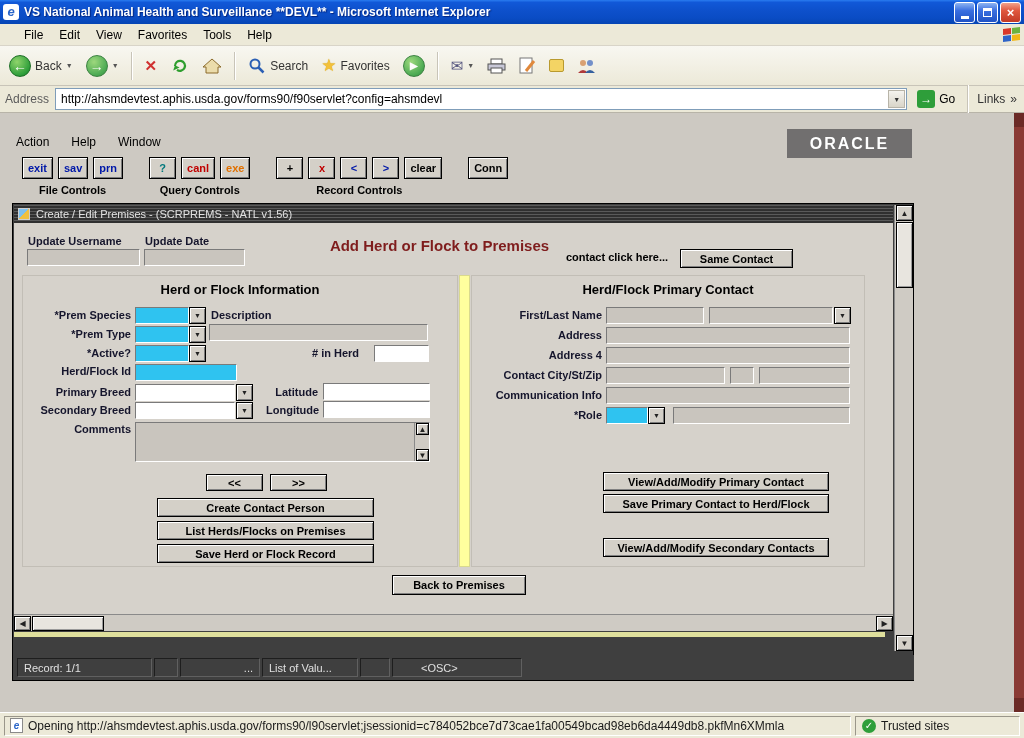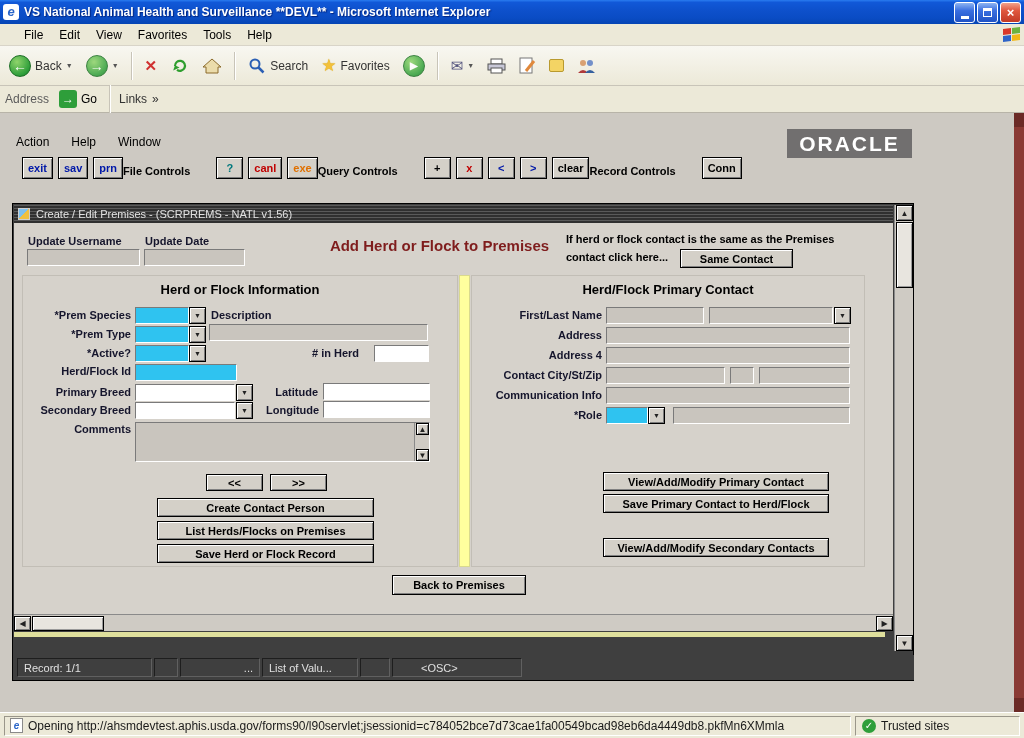--- a/index.html
+++ b/index.html
@@ -60,23 +60,23 @@
   .go-btn { display:flex; align-items:center; gap:4px; font-size:12px; padding:1px 4px; }
   .go-cir { width:18px; height:18px; border-radius:3px; background:#2E9E3A; color:#fff;
     display:flex; align-items:center; justify-content:center; font-size:12px; font-weight:bold; }
   .links { font-size:12px; color:#333; display:flex; gap:5px; align-items:center; padding-right:2px; }
 
   
   .applet { position:absolute; top:113px; left:0; width:1024px; height:599px; background:#CDC9C2; }
   .o-menu { position:absolute; left:16px; top:22px; display:flex; gap:22px; font-size:12px; color:#000; }
   .o-logo { position:absolute; left:787px; top:16px; width:125px; height:29px; background:#716F6F;
     color:#fff; display:flex; align-items:center; justify-content:center; font-weight:bold;
-    font-size:21px; letter-spacing:2px; }
+    font-size:16px; letter-spacing:2px; }
   .o-toolbar { position:absolute; left:22px; top:44px; display:flex; align-items:flex-start; }
-  .o-group { display:flex; flex-direction:row; align-items:center; margin-right:26px; }
+  .o-group { display:flex; flex-direction:column; align-items:center; margin-right:26px; }
   .o-group-btns { display:flex; gap:5px; }
   .o-group-label { font-weight:bold; font-size:11px; margin-top:5px; color:#000; }
   .obtn { min-width:27px; height:22px; padding:0 5px; background:#D4D0C8; border:1px solid #000;
     box-shadow:inset 1px 1px 0 #fff, inset -1px -1px 0 #7a7a7a; font-weight:bold; font-size:11px;
     display:flex; align-items:center; justify-content:center; }
   .c-blue{color:#0018A8}.c-green{color:#00787C}.c-red{color:#C00000}.c-orange{color:#E07000}
   .conn-gap { }
 
   
   .mdi { position:absolute; left:12px; top:90px; width:902px; height:478px; background:#3F3F3F;
@@ -254,20 +254,24 @@
           <circle cx="6" cy="5" r="3" fill="#D9A173"></circle>
           <circle cx="13" cy="5" r="3" fill="#7390C9"></circle>
           <path d="M1 15 Q6 9 11 15 Z" fill="#B03A3A"></path>
           <path d="M8 15 Q13 9 18 15 Z" fill="#35609E"></path>
         </svg>
     </span>
   </div>
 
   <div class="addressbar">
     <span class="addr-label">Address</span>
+    <span class="addr-box">
+      <span>http://ahsmdevtest.aphis.usda.gov/forms90/f90servlet?config=ahsmdevl</span>
+      <span class="addr-drop">▼</span>
+    </span>
     <span class="go-btn">
       <span class="go-cir">→</span>
       <span>Go</span>
     </span>
     <span class="sep"></span>
     <span class="links">
       <span>Links</span>
       <span>»</span>
     </span>
   </div>
@@ -321,21 +325,20 @@
         <span>Create / Edit Premises - (SCRPREMS - NATL v1.56)</span>
       </div>
 
       <div class="canvas">
         <span class="lbl" style="left:14px;top:12px">Update Username</span>
         <span class="lbl" style="left:131px;top:12px">Update Date</span>
         <span class="fld gray" style="left:13px;top:26px;width:113px"></span>
         <span class="fld gray" style="left:130px;top:26px;width:101px"></span>
 
         <span class="heading">Add Herd or Flock to Premises</span>
-        <span class="note" style="left:552px;top:10px">If herd or flock contact is the same as the Premises</span>
         <span class="note" style="left:552px;top:28px">contact click here...</span>
         <span class="obtn2" style="left:666px;top:26px;width:113px;height:19px">Same Contact</span>
 
         <div class="panel" style="left:8px;top:52px;width:436px;height:292px">
           <span class="ptitle">Herd or Flock Information</span>
 
           <span class="lbl r" style="left:0;top:33px;width:108px">*Prem Species</span>
           <span class="fld cyan" style="left:112px;top:31px;width:54px"></span>
           <span class="combo" style="left:166px;top:31px">▼</span>
           <span class="lbl" style="left:188px;top:33px">Description</span>

